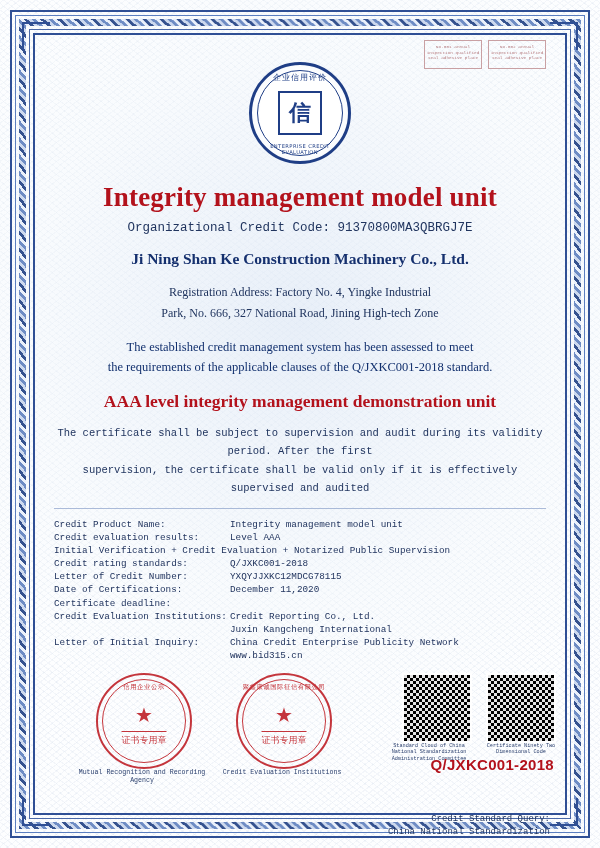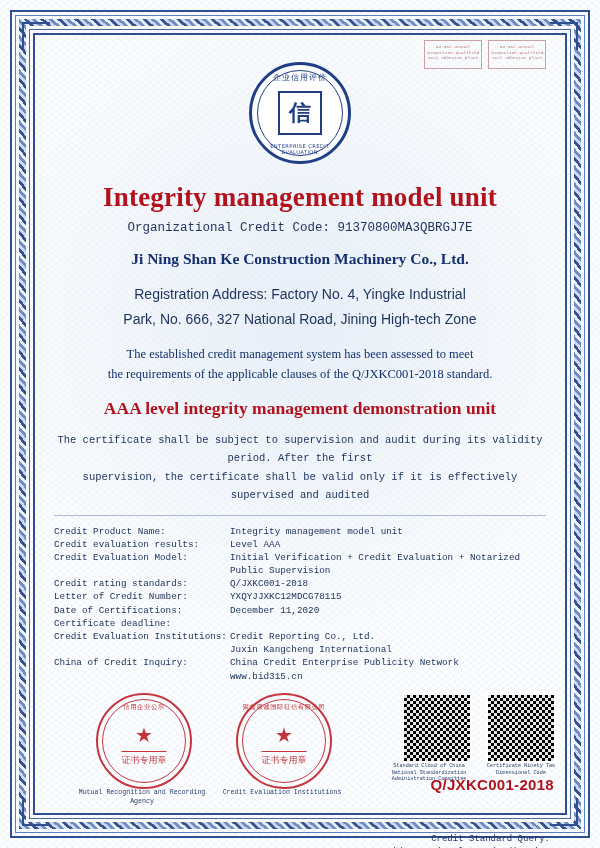--- a/index.html
+++ b/index.html
@@ -93,22 +93,22 @@
     margin-top:8px;
     font-size:12.5px;color:#21355f;
     font-family:"Liberation Mono", monospace;
   }
   .company{
     margin-top:15px;
     font-size:15.5px;font-weight:bold;color:#15306e;
   }
   .addr{
     margin-top:14px;
-    font-size:14px;color:#21355f;line-height:1.75;
-    font-family:Liberation Sans, sans-serif;
+    font-size:12px;color:#21355f;line-height:1.75;
+    font-family:Liberation Serif, serif;
     padding:0 22px;
   }
   .assessed{
     margin-top:13px;
     font-size:12.5px;color:#12306e;line-height:1.6;
     padding:0 20px;
   }
   .level{
     margin-top:14px;
     color:#b3121c;font-size:17.5px;font-weight:bold;
@@ -270,21 +270,20 @@
 
       <div class="frow">
         <div class="flabel">Credit Product Name:</div>
         <div class="fvalue">Integrity management model unit</div>
       </div>
       <div class="frow">
         <div class="flabel">Credit evaluation results:</div>
         <div class="fvalue">Level AAA</div>
       </div>
       <div class="frow">
-        <div class="flabel">Credit Evaluation Model:</div>
         <div class="fvalue">Initial Verification + Credit Evaluation + Notarized Public Supervision</div>
       </div>
       <div class="frow">
         <div class="flabel">Credit rating standards:</div>
         <div class="fvalue">Q/JXKC001-2018</div>
       </div>
       <div class="frow">
         <div class="flabel">Letter of Credit Number:</div>
         <div class="fvalue">YXQYJJXKC12MDCG78115</div>
       </div>
@@ -296,21 +295,21 @@
         <div class="flabel">Certificate deadline:</div>
       </div>
       <div class="frow">
         <div class="flabel">Credit Evaluation Institutions:</div>
         <div class="fvalue">
           <span class="ln">Credit Reporting Co., Ltd.</span>
           <span class="ln">Juxin Kangcheng International</span>
         </div>
       </div>
       <div class="frow">
-        <div class="flabel">China of Credit Inquiry:</div>
+        <div class="flabel">Letter of Initial Inquiry:</div>
         <div class="fvalue">
           <span class="ln">China Credit Enterprise Publicity Network</span>
           <span class="ln">www.bid315.cn</span>
         </div>
       </div>
     </div>
 
     <div class="stamps">
       <div class="stamp stamp1">
         <div class="inner"></div>

